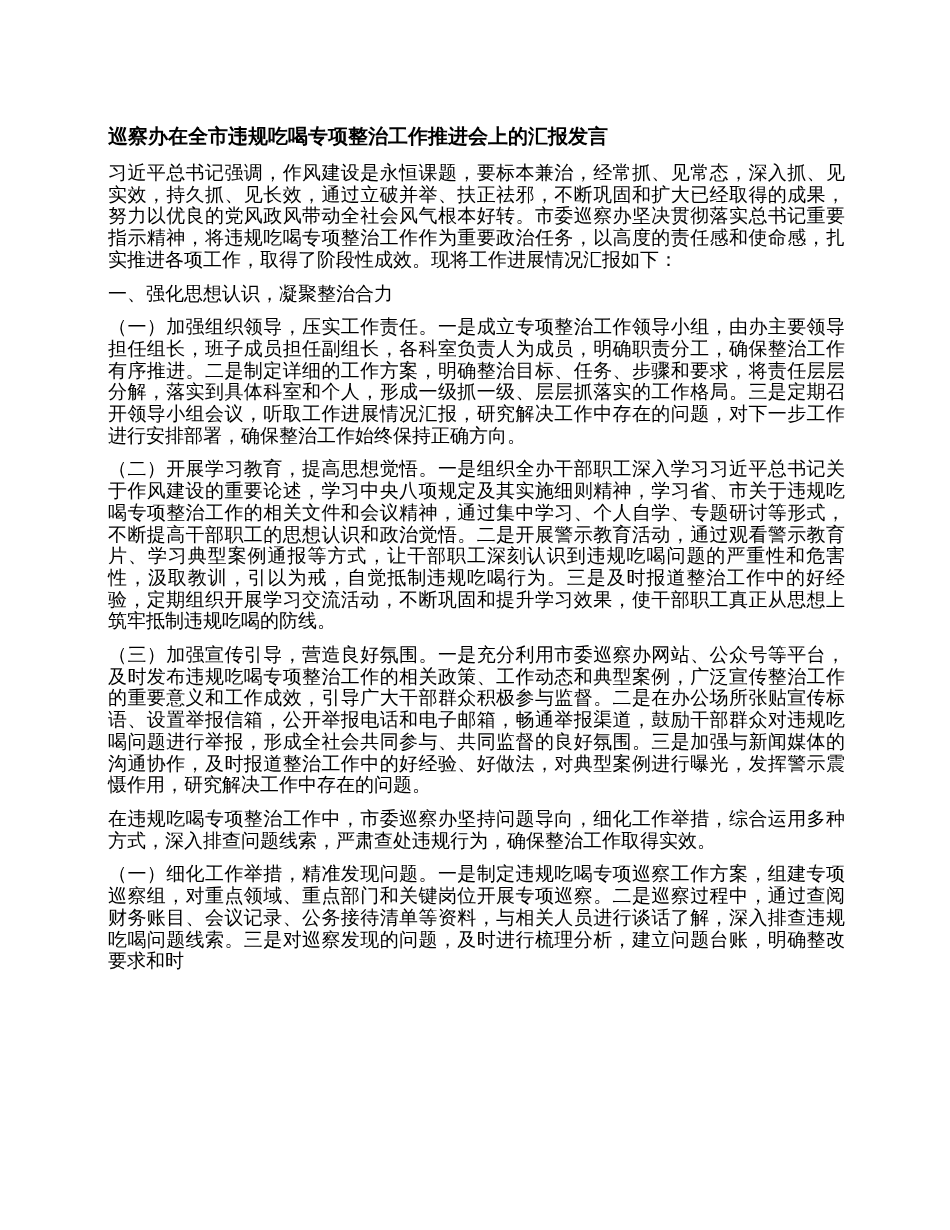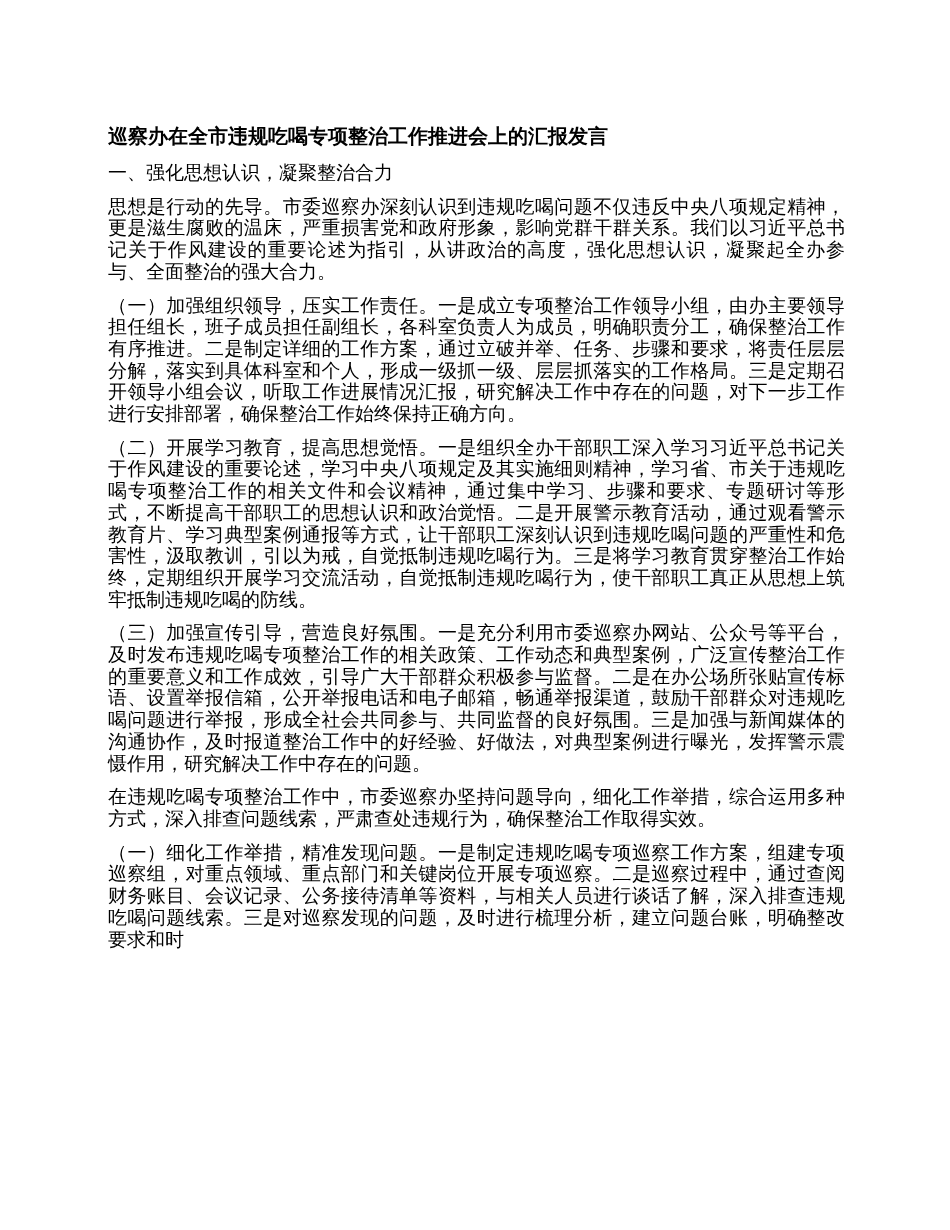--- a/index.html
+++ b/index.html
@@ -43,28 +43,28 @@
     text-align: left;
   }
   .para b { font-weight: normal; }
 </style>
 </head>
 <body>
 
 <div class="page">
   <h1 class="doc-title">巡察办在全市违规吃喝专项整治工作推进会上的汇报发言</h1>
 
+  <p class="para"><span>习近平总书记强调，作风建设是永恒课题，要标本兼治，经常抓、见常态，深入抓、见实效，持久抓、见长效，通过立破并举、扶正祛邪，不断巩固和扩大已经取得的成果，努力以优良的党风政风带动全社会风气根本好转。市委巡察办坚决贯彻落实总书记重要指示精神，将违规吃喝专项整治工作作为重要政治任务，以高度的责任感和使命感，扎实推进各项工作，取得了阶段性成效。现将工作进展情况汇报如下：</span></p>
 
   <p class="heading"><span>一、强化思想认识，凝聚整治合力</span></p>
 
-  <p class="para"><span>思想是行动的先导。市委巡察办深刻认识到违规吃喝问题不仅违反中央八项规定精神，更是滋生腐败的温床，严重损害党和政府形象，影响党群干群关系。我们以习近平总书记关于作风建设的重要论述为指引，从讲政治的高度，强化思想认识，凝聚起全办参与、全面整治的强大合力。</span></p>
 
-  <p class="para"><span>（一）加强组织领导，压实工作责任。</span><b>一是</b><span>成立专项整治工作领导小组，由办主要领导担任组长，班子成员担任副组长，各科室负责人为成员，明确职责分工，确保整治工作有序推进。</span><b>二是</b><span>制定详细的工作方案，通过立破并举、任务、步骤和要求，将责任层层分解，落实到具体科室和个人，形成一级抓一级、层层抓落实的工作格局。</span><b>三是</b><span>定期召开领导小组会议，听取工作进展情况汇报，研究解决工作中存在的问题，对下一步工作进行安排部署，确保整治工作始终保持正确方向。</span></p>
+  <p class="para"><span>（一）加强组织领导，压实工作责任。</span><b>一是</b><span>成立专项整治工作领导小组，由办主要领导担任组长，班子成员担任副组长，各科室负责人为成员，明确职责分工，确保整治工作有序推进。</span><b>二是</b><span>制定详细的工作方案，明确整治目标、任务、步骤和要求，将责任层层分解，落实到具体科室和个人，形成一级抓一级、层层抓落实的工作格局。</span><b>三是</b><span>定期召开领导小组会议，听取工作进展情况汇报，研究解决工作中存在的问题，对下一步工作进行安排部署，确保整治工作始终保持正确方向。</span></p>
 
-  <p class="para"><span>（二）开展学习教育，提高思想觉悟。</span><b>一是</b><span>组织全办干部职工深入学习习近平总书记关于作风建设的重要论述，学习中央八项规定及其实施细则精神，学习省、市关于违规吃喝专项整治工作的相关文件和会议精神，通过集中学习、步骤和要求、专题研讨等形式，不断提高干部职工的思想认识和政治觉悟。</span><b>二是</b><span>开展警示教育活动，通过观看警示教育片、学习典型案例通报等方式，让干部职工深刻认识到违规吃喝问题的严重性和危害性，汲取教训，引以为戒，自觉抵制违规吃喝行为。</span><b>三是</b><span>将学习教育贯穿整治工作始终，定期组织开展学习交流活动，自觉抵制违规吃喝行为，使干部职工真正从思想上筑牢抵制违规吃喝的防线。</span></p>
+  <p class="para"><span>（二）开展学习教育，提高思想觉悟。</span><b>一是</b><span>组织全办干部职工深入学习习近平总书记关于作风建设的重要论述，学习中央八项规定及其实施细则精神，学习省、市关于违规吃喝专项整治工作的相关文件和会议精神，通过集中学习、个人自学、专题研讨等形式，不断提高干部职工的思想认识和政治觉悟。</span><b>二是</b><span>开展警示教育活动，通过观看警示教育片、学习典型案例通报等方式，让干部职工深刻认识到违规吃喝问题的严重性和危害性，汲取教训，引以为戒，自觉抵制违规吃喝行为。</span><b>三是</b><span>及时报道整治工作中的好经验，定期组织开展学习交流活动，不断巩固和提升学习效果，使干部职工真正从思想上筑牢抵制违规吃喝的防线。</span></p>
 
   <p class="para"><span>（三）加强宣传引导，营造良好氛围。</span><b>一是</b><span>充分利用市委巡察办网站、公众号等平台，及时发布违规吃喝专项整治工作的相关政策、工作动态和典型案例，广泛宣传整治工作的重要意义和工作成效，引导广大干部群众积极参与监督。</span><b>二是</b><span>在办公场所张贴宣传标语、设置举报信箱，公开举报电话和电子邮箱，畅通举报渠道，鼓励干部群众对违规吃喝问题进行举报，形成全社会共同参与、共同监督的良好氛围。</span><b>三是</b><span>加强与新闻媒体的沟通协作，及时报道整治工作中的好经验、好做法，对典型案例进行曝光，发挥警示震慑作用，研究解决工作中存在的问题。</span></p>
 
 
   <p class="para"><span>在违规吃喝专项整治工作中，市委巡察办坚持问题导向，细化工作举措，综合运用多种方式，深入排查问题线索，严肃查处违规行为，确保整治工作取得实效。</span></p>
 
   <p class="para"><span>（一）细化工作举措，精准发现问题。</span><b>一是</b><span>制定违规吃喝专项巡察工作方案，组建专项巡察组，对重点领域、重点部门和关键岗位开展专项巡察。</span><b>二是</b><span>巡察过程中，通过查阅财务账目、会议记录、公务接待清单等资料，与相关人员进行谈话了解，深入排查违规吃喝问题线索。</span><b>三是</b><span>对巡察发现的问题，及时进行梳理分析，建立问题台账，明确整改要求和时</span></p>
 </div>
 
 </body></html>

